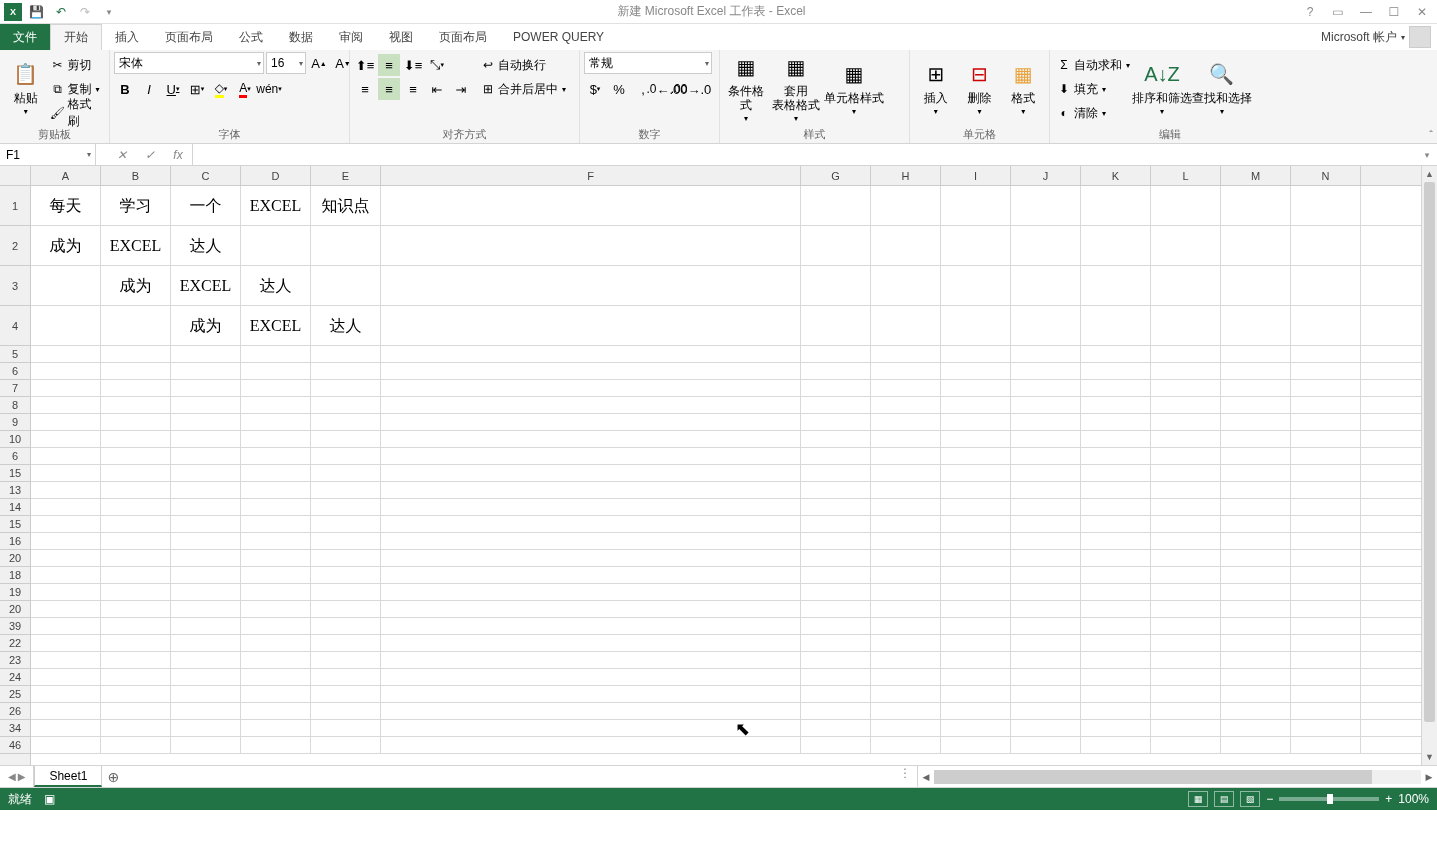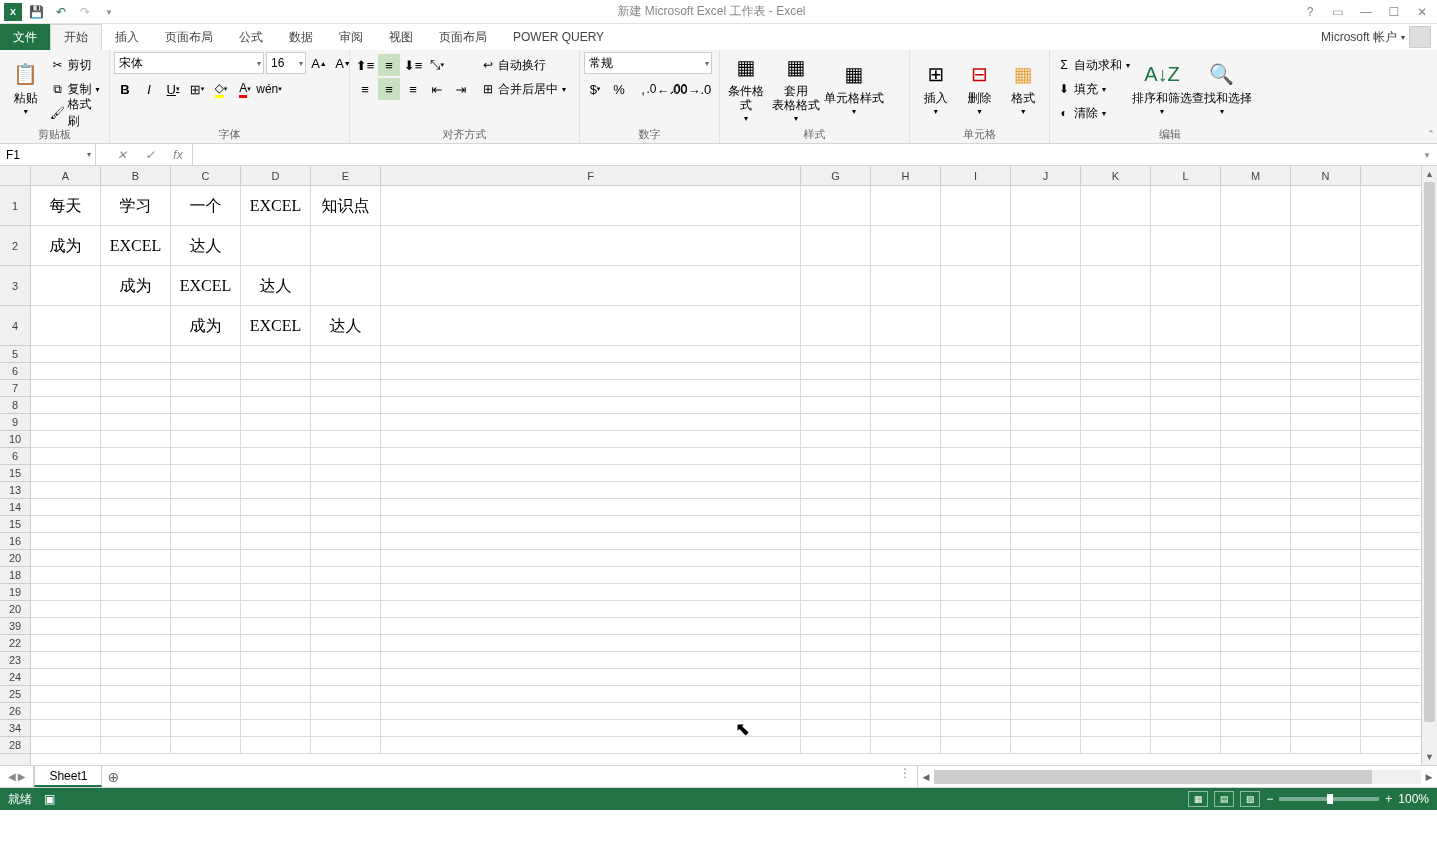--- a/index.html
+++ b/index.html
@@ -352,21 +352,21 @@
       <div class="row-h" style="height: 17px;">18</div>
       <div class="row-h" style="height: 17px;">19</div>
       <div class="row-h" style="height: 17px;">20</div>
       <div class="row-h" style="height: 17px;">39</div>
       <div class="row-h" style="height: 17px;">22</div>
       <div class="row-h" style="height: 17px;">23</div>
       <div class="row-h" style="height: 17px;">24</div>
       <div class="row-h" style="height: 17px;">25</div>
       <div class="row-h" style="height: 17px;">26</div>
       <div class="row-h" style="height: 17px;">34</div>
-      <div class="row-h" style="height: 17px;">28</div>
+      <div class="row-h" style="height: 17px;">46</div>
     </div>
   <div class="cells" id="cells">
       <div class="crow" style="height: 40px;">
         <div class="cell" style="width: 70px; height: 40px;">每天</div>
         <div class="cell" style="width: 70px; height: 40px;">学习</div>
         <div class="cell" style="width: 70px; height: 40px;">一个</div>
         <div class="cell" style="width: 70px; height: 40px;">EXCEL</div>
         <div class="cell" style="width: 70px; height: 40px;">知识点</div>
         <div class="cell" style="width: 420px; height: 40px;"></div>
         <div class="cell" style="width: 70px; height: 40px;"></div>

